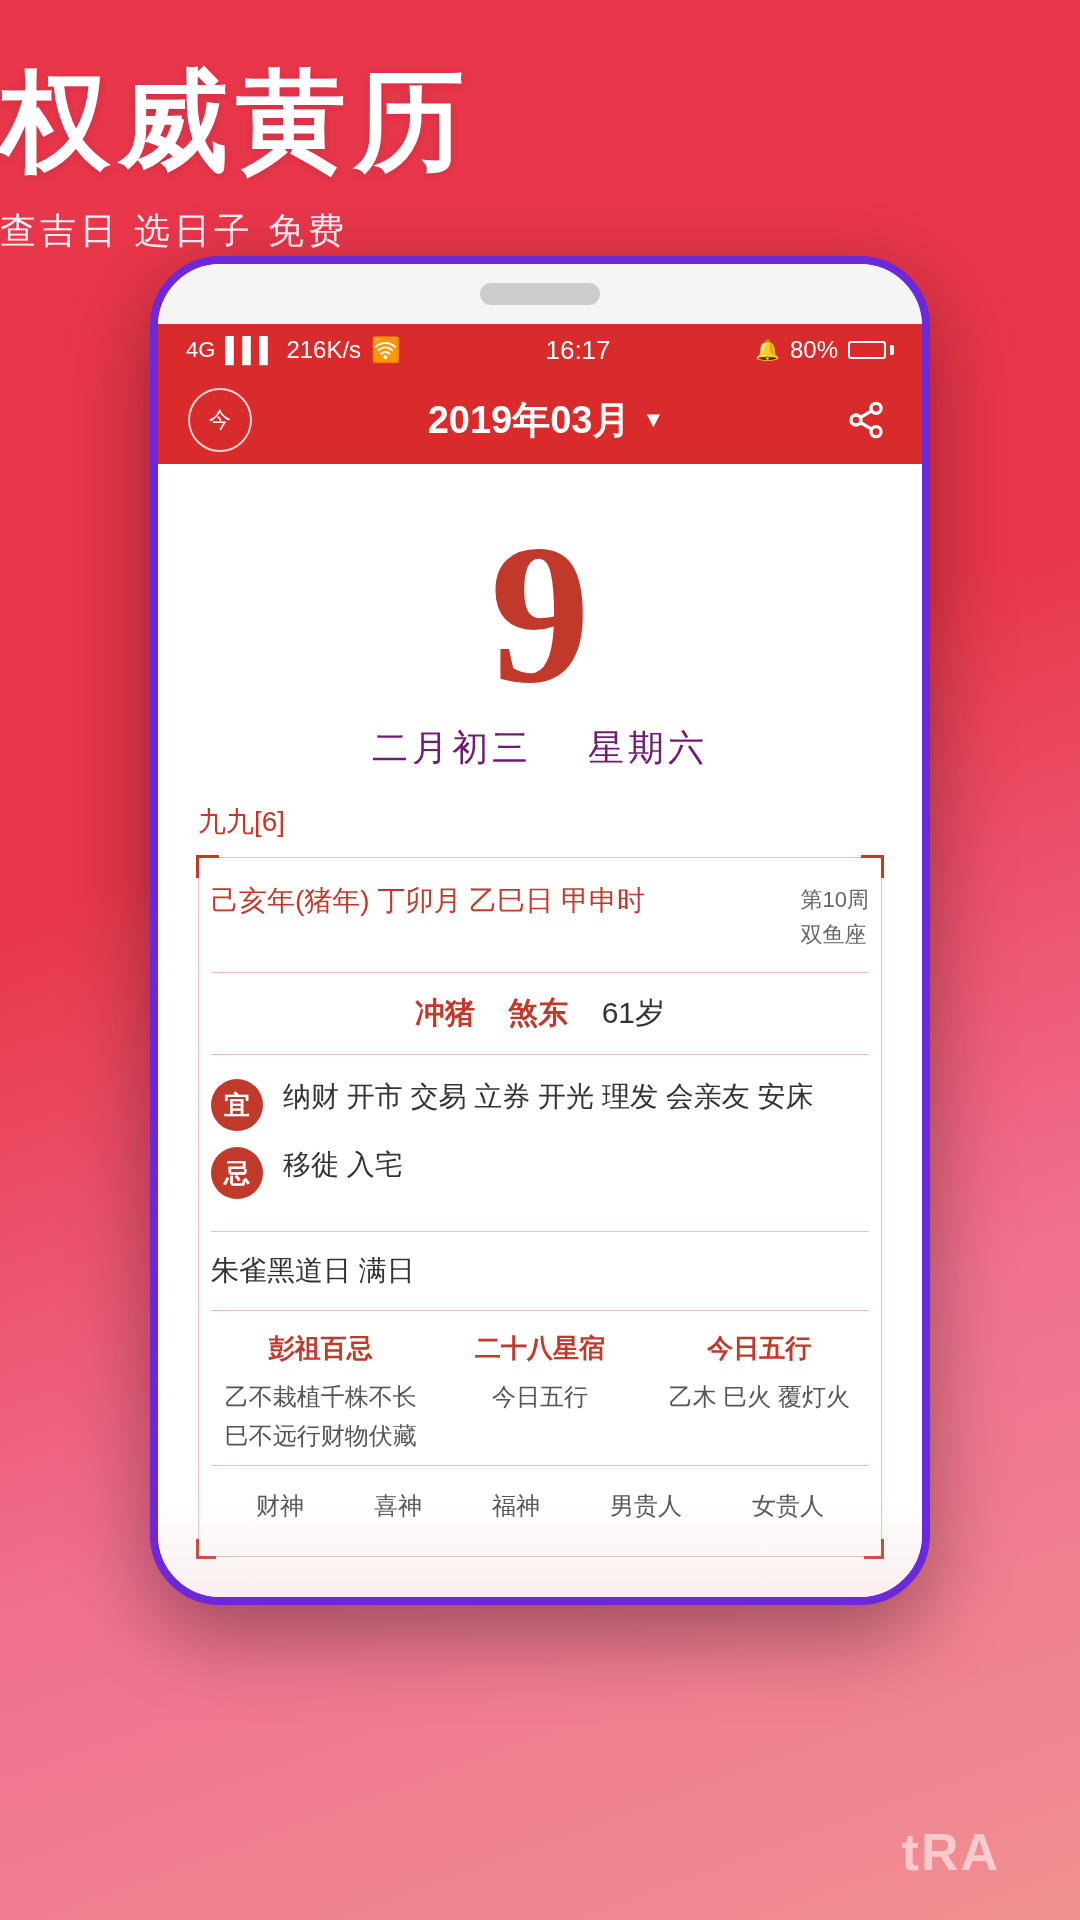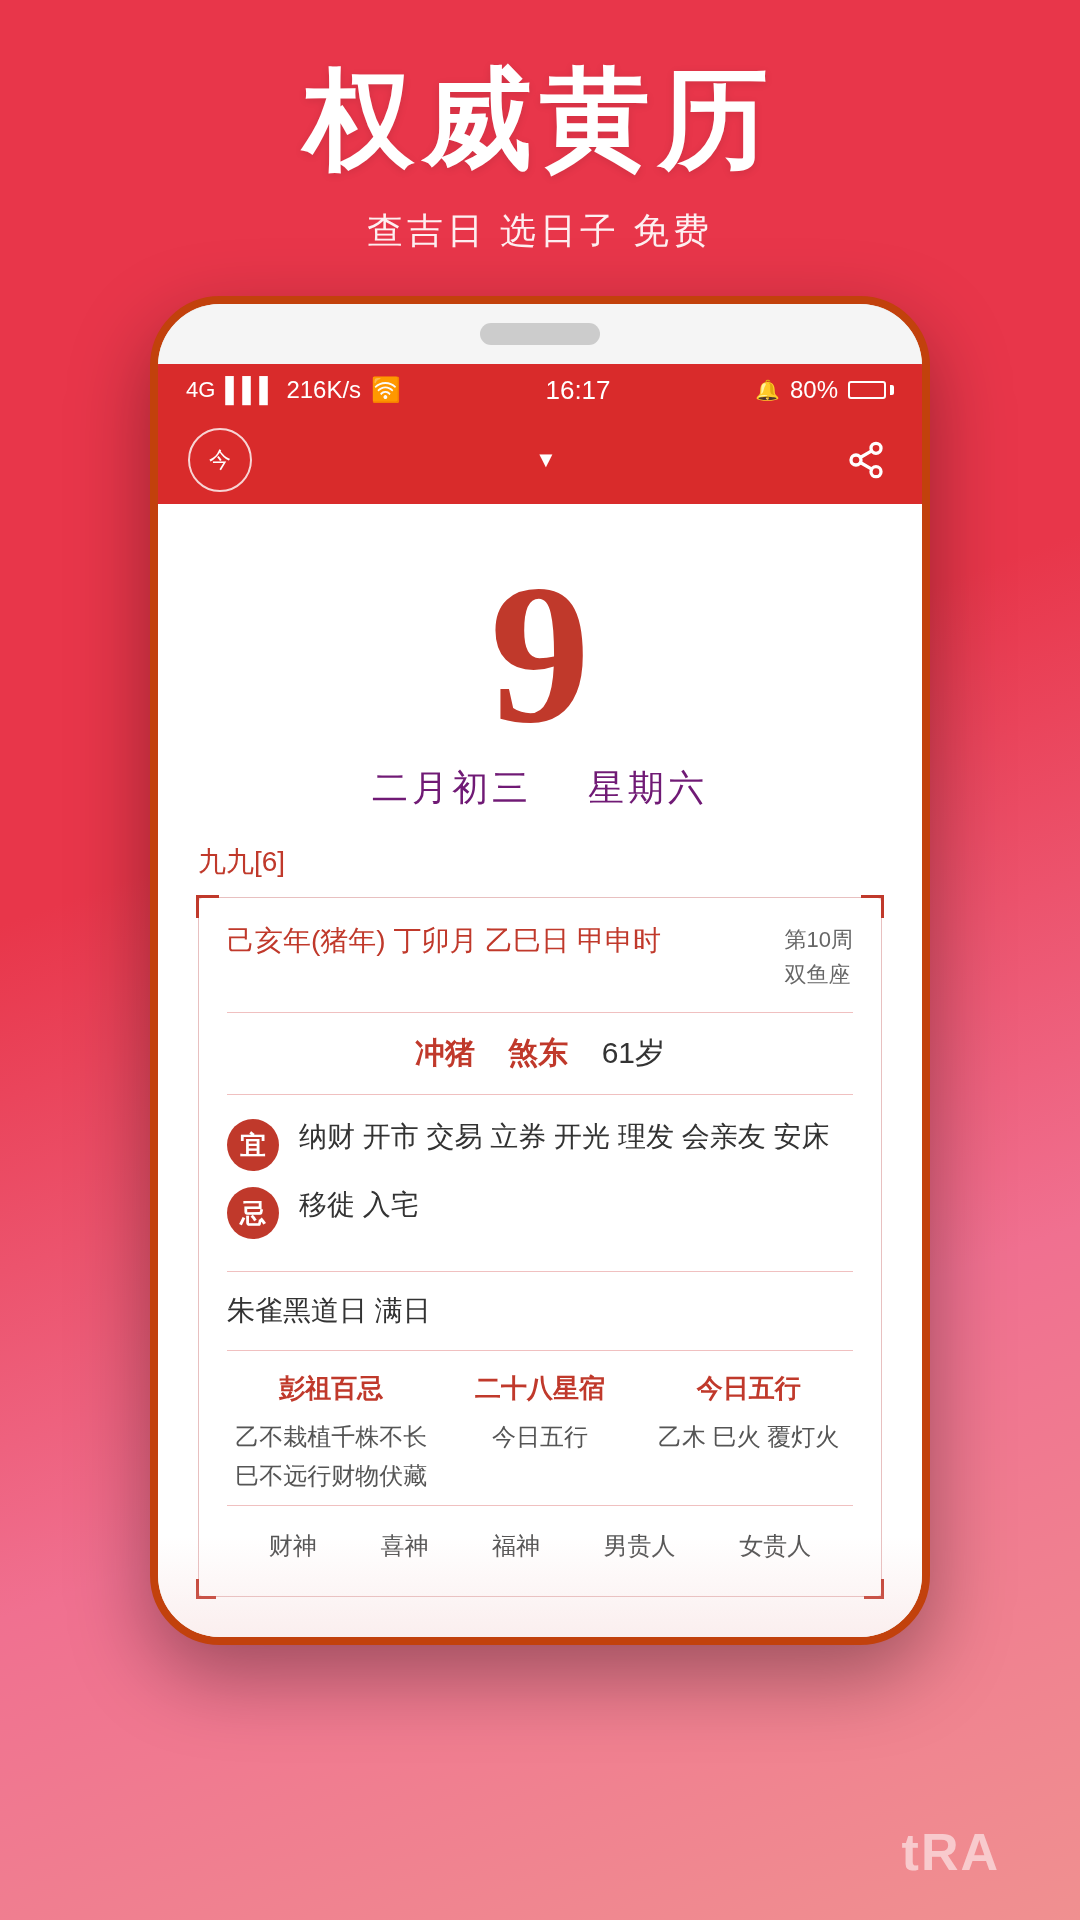--- a/index.html
+++ b/index.html
@@ -8,24 +8,22 @@
     body {
       width: 1080px;
       height: 1920px;
       font-family: -apple-system, "PingFang SC", "Microsoft YaHei", sans-serif;
       background: linear-gradient(160deg, #e8364a 0%, #e8364a 40%, #f07090 70%, #f09090 100%);
       overflow: hidden;
       position: relative;
     }
 
     .top-section {
-      text-align: center;
+      text-align: left;
       padding-top: 60px;
-      padding-bottom: 40px;
-      font-family: Liberation Serif, serif;
     }
 
     .main-title {
       font-size: 110px;
       font-weight: 700;
       color: white;
       letter-spacing: 8px;
       text-shadow: 0 2px 8px rgba(0,0,0,0.1);
       line-height: 1.1;
     }
@@ -37,21 +35,21 @@
       letter-spacing: 4px;
       font-weight: 400;
     }
 
     
     .phone-mockup {
       width: 780px;
       margin: 0 auto;
       background: #f5f5f5;
       border-radius: 70px;
-      border: 8px solid #c2410c;
+      border: 8px solid #6d28d9;
       box-shadow: 0 30px 80px rgba(0,0,0,0.35), inset 0 0 0 2px #ccc;
       overflow: hidden;
       position: relative;
     }
 
     
     .phone-top-bar {
       background: #f5f5f5;
       height: 60px;
       display: flex;
@@ -208,21 +206,21 @@
 
     .jiu-jiu {
       color: #c0392b;
       font-size: 28px;
       margin-bottom: 16px;
     }
 
     .info-card {
       border: 1.5px solid #e8c0c0;
       border-radius: 4px;
-      padding: 24px 28px;
+      padding: 24px 12px;
       position: relative;
     }
 
     
     .info-card::before,
     .info-card::after {
       content: '';
       position: absolute;
       width: 20px;
       height: 20px;
@@ -437,20 +435,21 @@
         <span class="battery-tip"></span>
       </span>
     </div>
   </div>
 
   <div class="app-header">
     <div class="today-btn">
       <span>今</span>
     </div>
     <div class="month-selector">
+      <span>2019年03月</span>
       <span class="dropdown-arrow">▼</span>
     </div>
     <div class="share-btn">
       <svg width="40" height="40" viewBox="0 0 24 24" fill="none" stroke="white" stroke-width="2" stroke-linecap="round" stroke-linejoin="round">
         <circle cx="18" cy="5" r="3"></circle>
           <circle cx="6" cy="12" r="3"></circle>
           <circle cx="18" cy="19" r="3"></circle>
         <line x1="8.59" y1="13.51" x2="15.42" y2="17.49"></line>
           <line x1="15.41" y1="6.51" x2="8.59" y2="10.49"></line>
       </svg>

